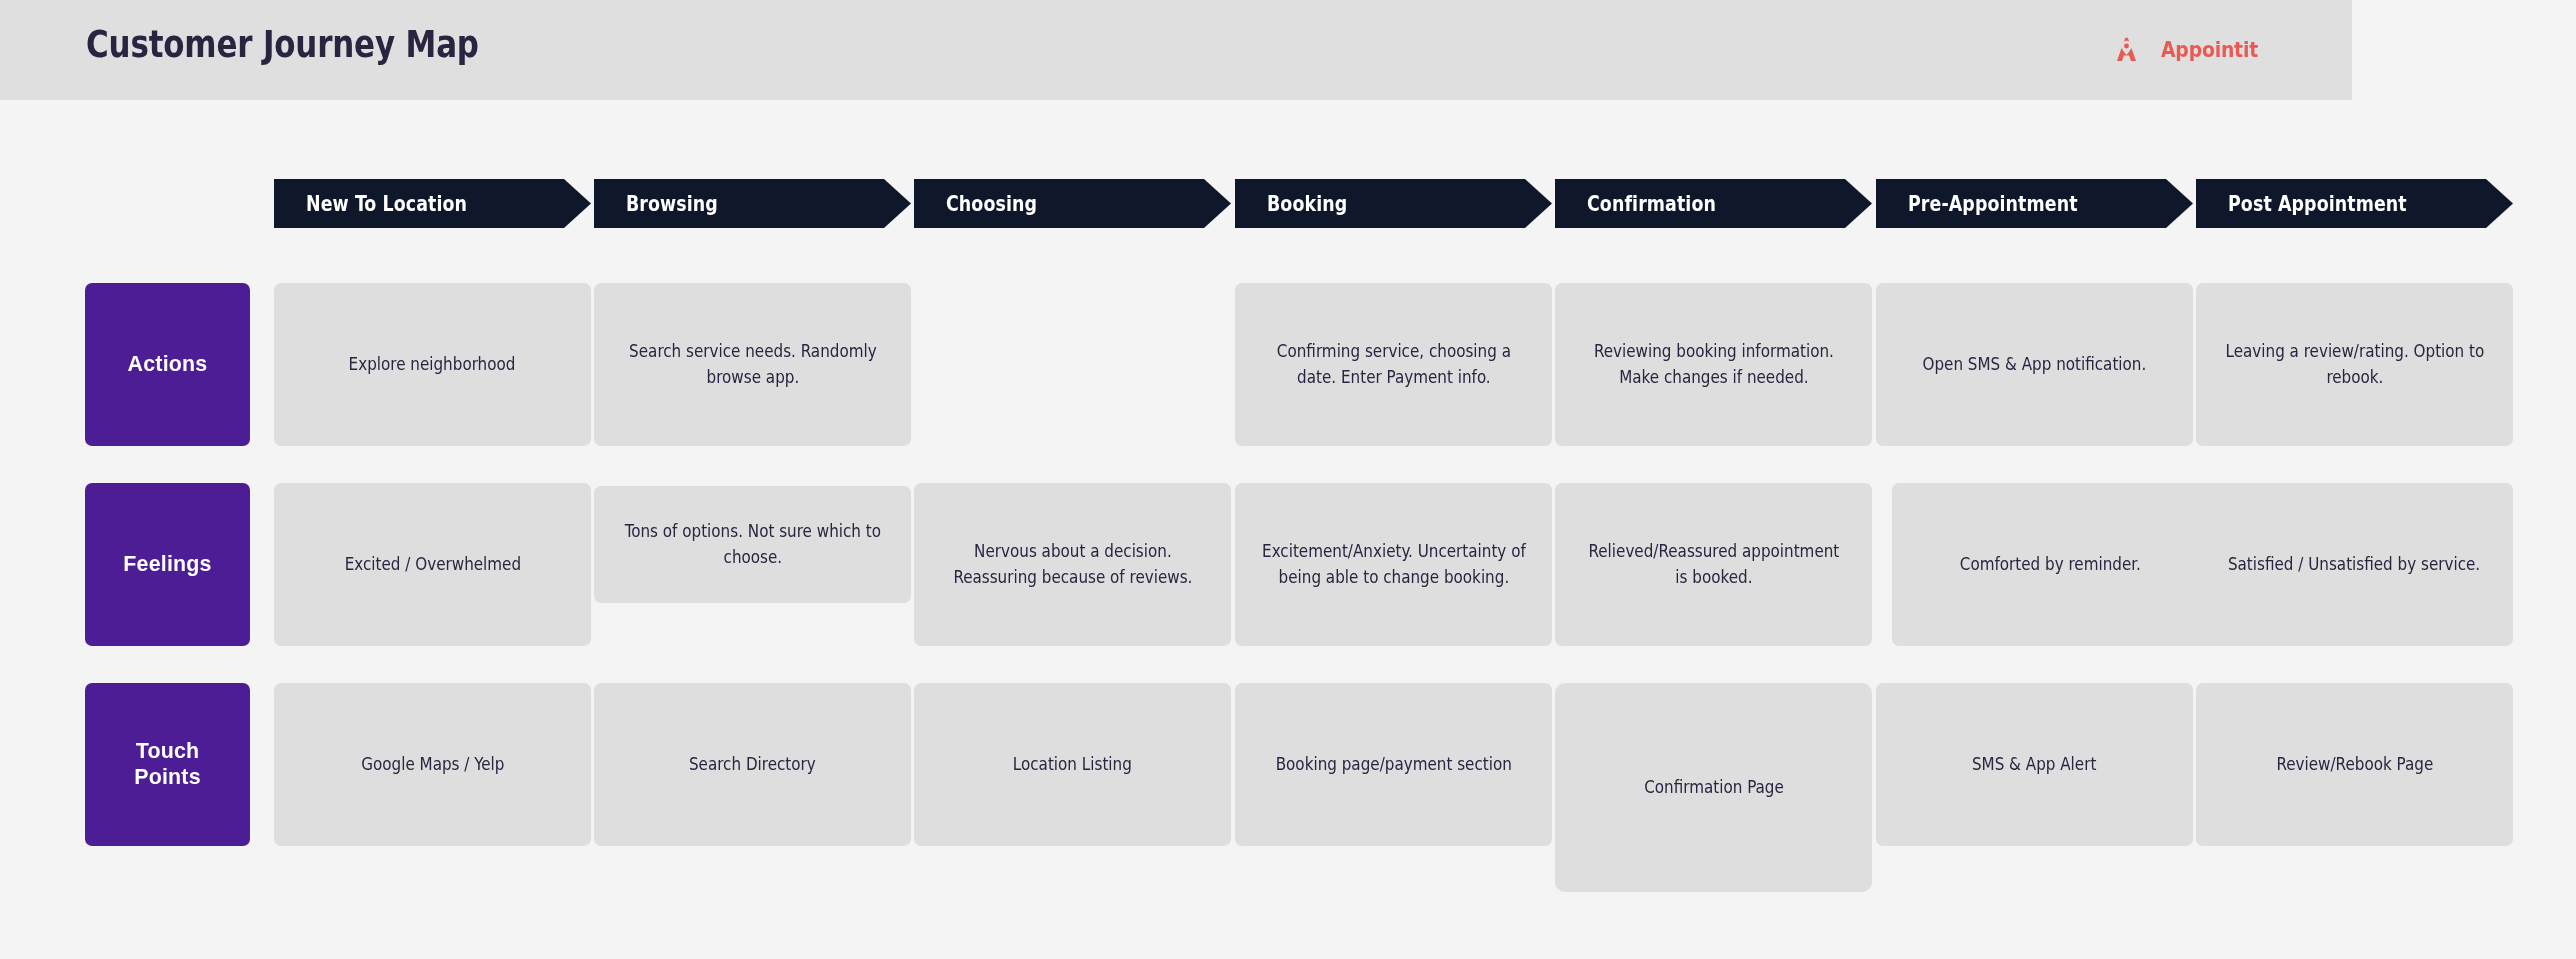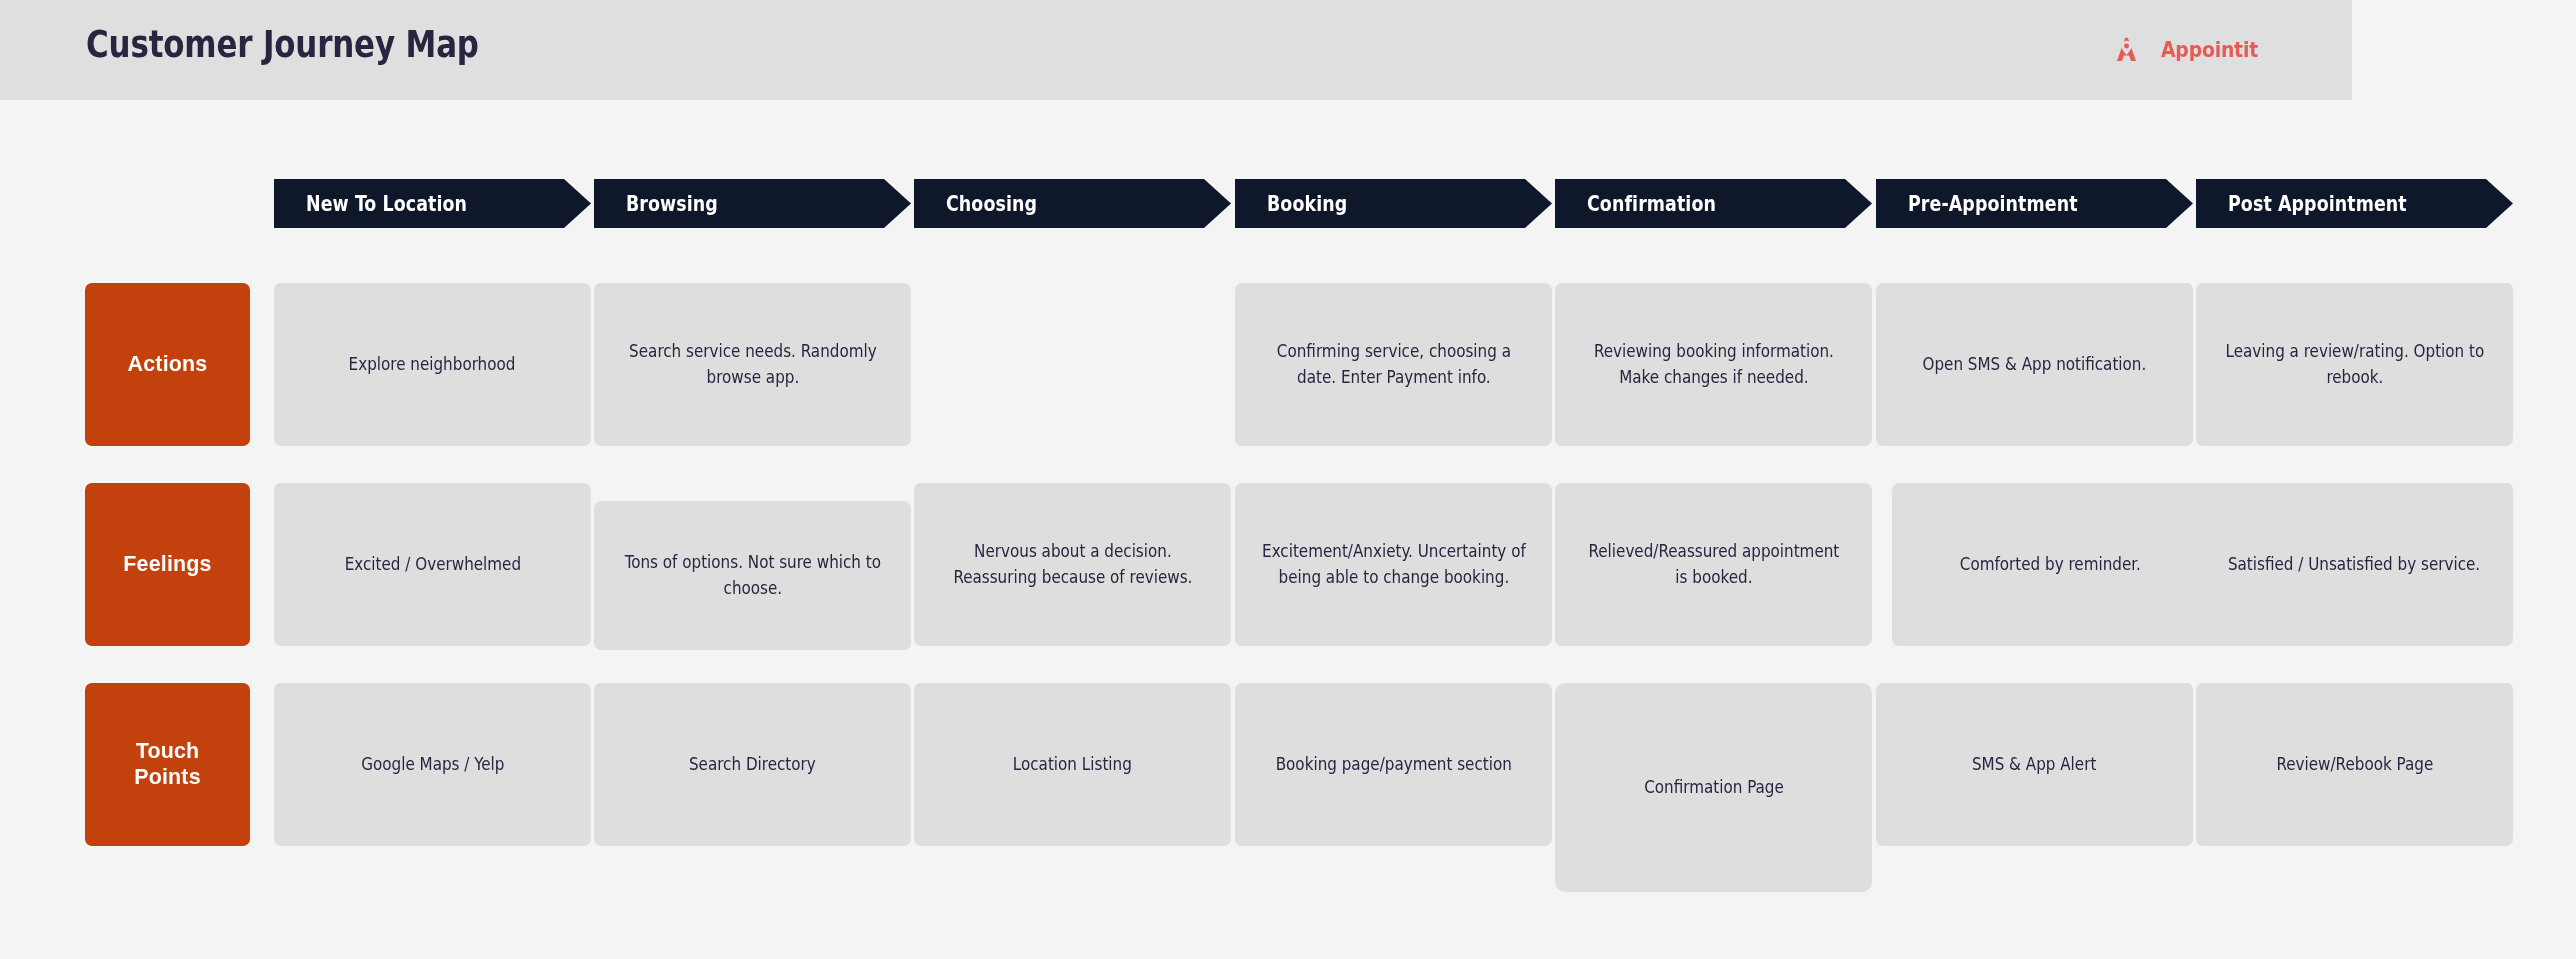--- a/index.html
+++ b/index.html
@@ -59,21 +59,21 @@
     font-size:20.6px;font-weight:bold;letter-spacing:0.1px;
     font-family:"DejaVu Sans Condensed","Liberation Sans Narrow","Liberation Sans",sans-serif;
     transform:scaleX(0.94);transform-origin:left center;
     white-space:nowrap;
     color:#ffffff;
   }
 
   
   .rowcard{
     position:absolute;left:85px;width:165px;
-    background:#c2410c;border-radius:7.1px;
+    background:#4c1d95;border-radius:7.1px;
     display:flex;align-items:center;justify-content:center;
     text-align:center;
   }
   .rowcard-label{
     color:#ffffff;font-size:21.4px;font-weight:bold;
     line-height:1.18;
     letter-spacing:0.2px;
     white-space:pre-line;
   }
 
@@ -161,21 +161,21 @@
     <div class="cell" style="left:1876px;top:183px;height:163px;">
       <span class="cell-text">Open SMS &amp; App notification.</span>
       </div>
     <div class="cell" style="left:2196px;top:183px;height:163px;">
       <span class="cell-text">Leaving a review/rating. Option to rebook.</span>
       </div>
 
     <div class="cell" style="left:274px;top:383px;height:163px;">
       <span class="cell-text">Excited / Overwhelmed</span>
       </div>
-    <div class="cell" style="left:594px;top:401px;height:149px;">
+    <div class="cell" style="left:594px;top:386px;height:117px;">
       <span class="cell-text">Tons of options. Not sure which to choose.</span>
       </div>
     <div class="cell" style="left:914px;top:383px;height:163px;">
       <span class="cell-text">Nervous about a decision. Reassuring because of reviews.</span>
       </div>
     <div class="cell" style="left:1235px;top:383px;height:163px;">
       <span class="cell-text">Excitement/Anxiety. Uncertainty of being able to change booking.</span>
       </div>
     <div class="cell" style="left:1555px;top:383px;height:163px;">
       <span class="cell-text">Relieved/Reassured appointment is booked.</span>

